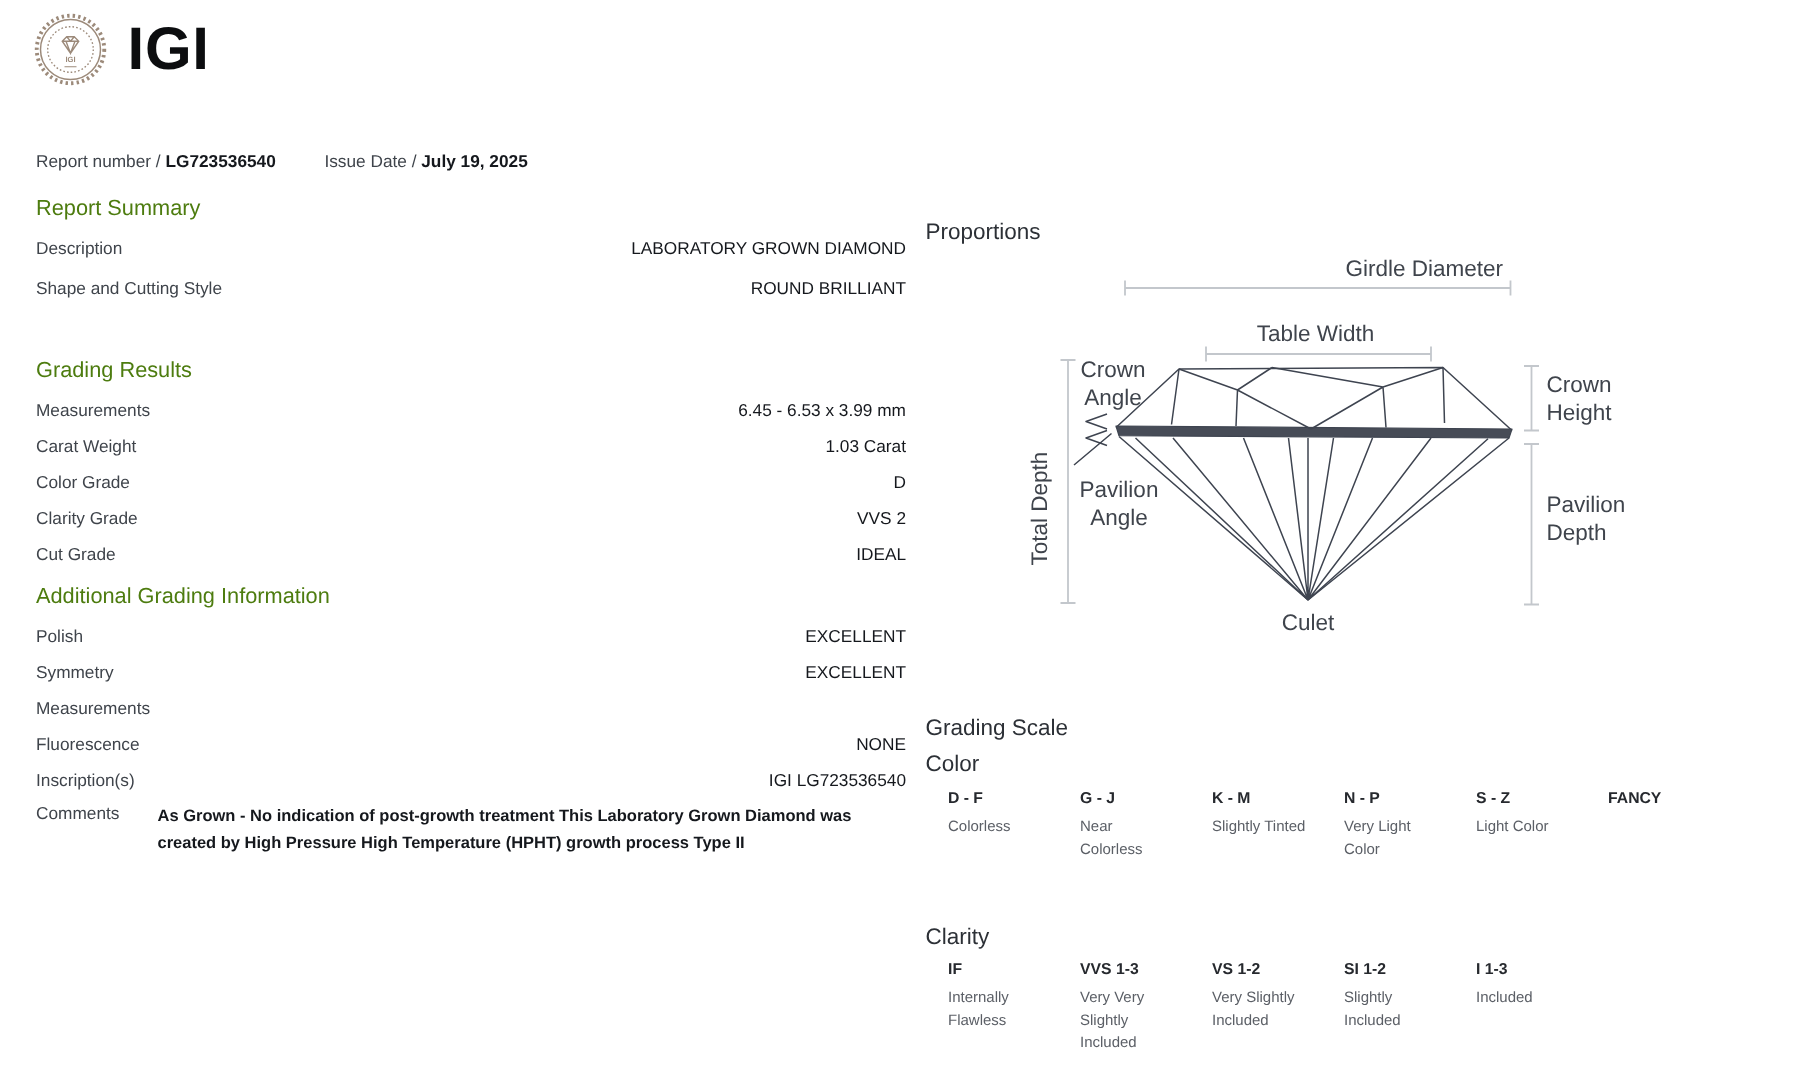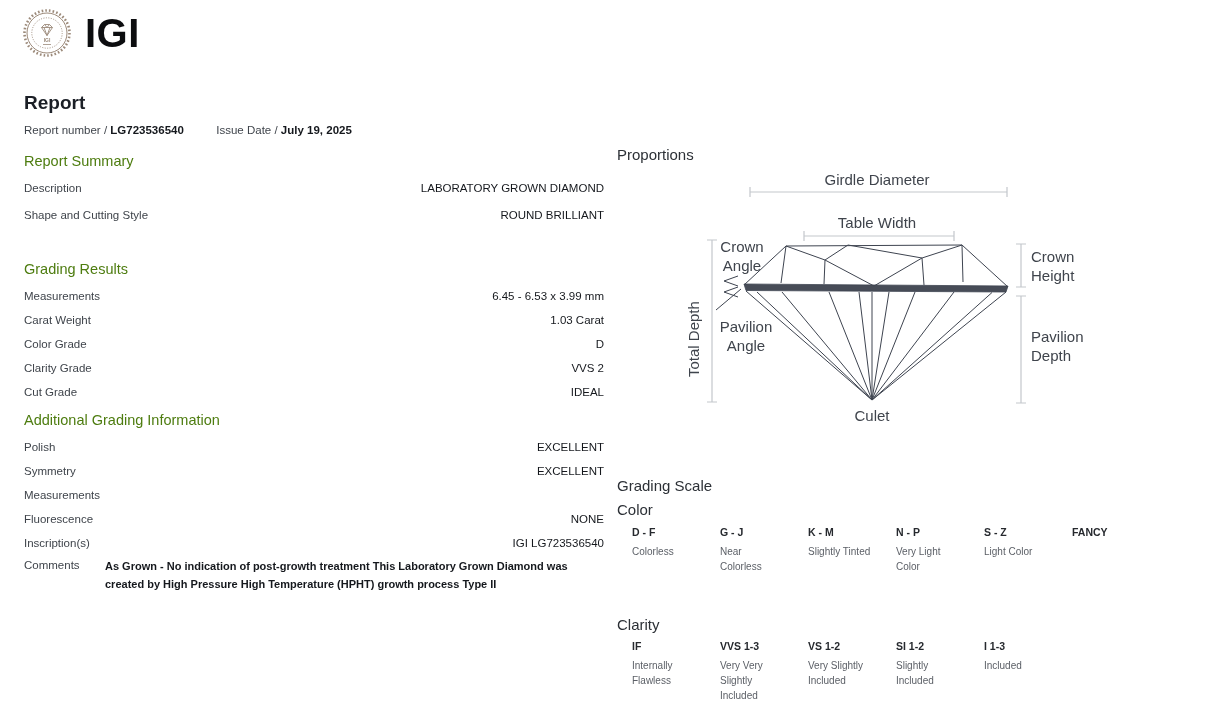--- a/index.html
+++ b/index.html
@@ -34,21 +34,21 @@
   .rightcol{position:absolute;left:617px;top:140px;width:554px;height:581px;}
   .rc-title{position:absolute;left:0;font-size:15px;color:#2c3036;line-height:17px;}
   #prop-title{top:6px;}
   #gs-title{top:337px;}
   #color-title{top:361px;}
   #clarity-title{top:476px;}
 
   .diagram{position:absolute;left:45px;top:28px;width:460px;height:268px;}
   .diagram svg{position:absolute;left:0;top:0;}
   .dlabel{position:absolute;font-size:15px;color:#3f444c;line-height:19px;}
-  #l-gd{left:90px;top:2px;width:250px;text-align:center;}
+  #l-gd{left:90px;top:2px;width:250px;text-align:right;}
   #l-tw{left:90px;top:45px;width:250px;text-align:center;}
   #l-ca{left:50px;top:69px;width:60px;text-align:center;}
   #l-td{left:22px;top:113px;height:96px;writing-mode:vertical-rl;transform:rotate(180deg);}
   #l-pa{left:50px;top:149px;width:68px;text-align:center;}
   #l-ch{left:369px;top:79px;width:78px;}
   #l-pd{left:369px;top:159px;width:82px;}
   #l-culet{left:168px;top:238px;width:84px;text-align:center;}
 
   .grid{position:absolute;left:15px;display:flex;}
   #color-grid{top:386px;} #clarity-grid{top:500px;}
@@ -68,21 +68,20 @@
       <circle cx="25" cy="25" r="20" fill="none" stroke="#9c8a7a" stroke-width="1"></circle>
       <circle cx="25" cy="25" r="15.2" fill="none" stroke="#9c8a7a" stroke-width="0.9" stroke-dasharray="1.1 1.4"></circle>
       <path d="M19.5 19.5 L22.5 16.5 H27.5 L30.5 19.5 L25 27.5 Z M19.5 19.5 H30.5 M22.5 16.5 L25 19.5 L27.5 16.5 M22 19.5 L25 27.5 L28 19.5" fill="none" stroke="#9c8a7a" stroke-width="0.9"></path>
       <text x="25" y="33.5" font-size="5" font-weight="bold" text-anchor="middle" fill="#9c8a7a" font-family="Liberation Sans, sans-serif">IGI</text>
       <path d="M21 36.5 H29" stroke="#9c8a7a" stroke-width="0.8"></path>
     </svg>
     <div class="logotype">IGI</div>
   </div>
 
   <div class="leftcol">
-    <h1 class="report-title">Report</h1>
 
     <div class="meta">
       <span>Report number /</span>
       <span class="b">LG723536540</span>
       <span class="gap"></span>
       <span>Issue Date /</span>
       <span class="b">July 19, 2025</span>
     </div>
 
     <h2 class="sec-title mt-rs">Report Summary</h2>

